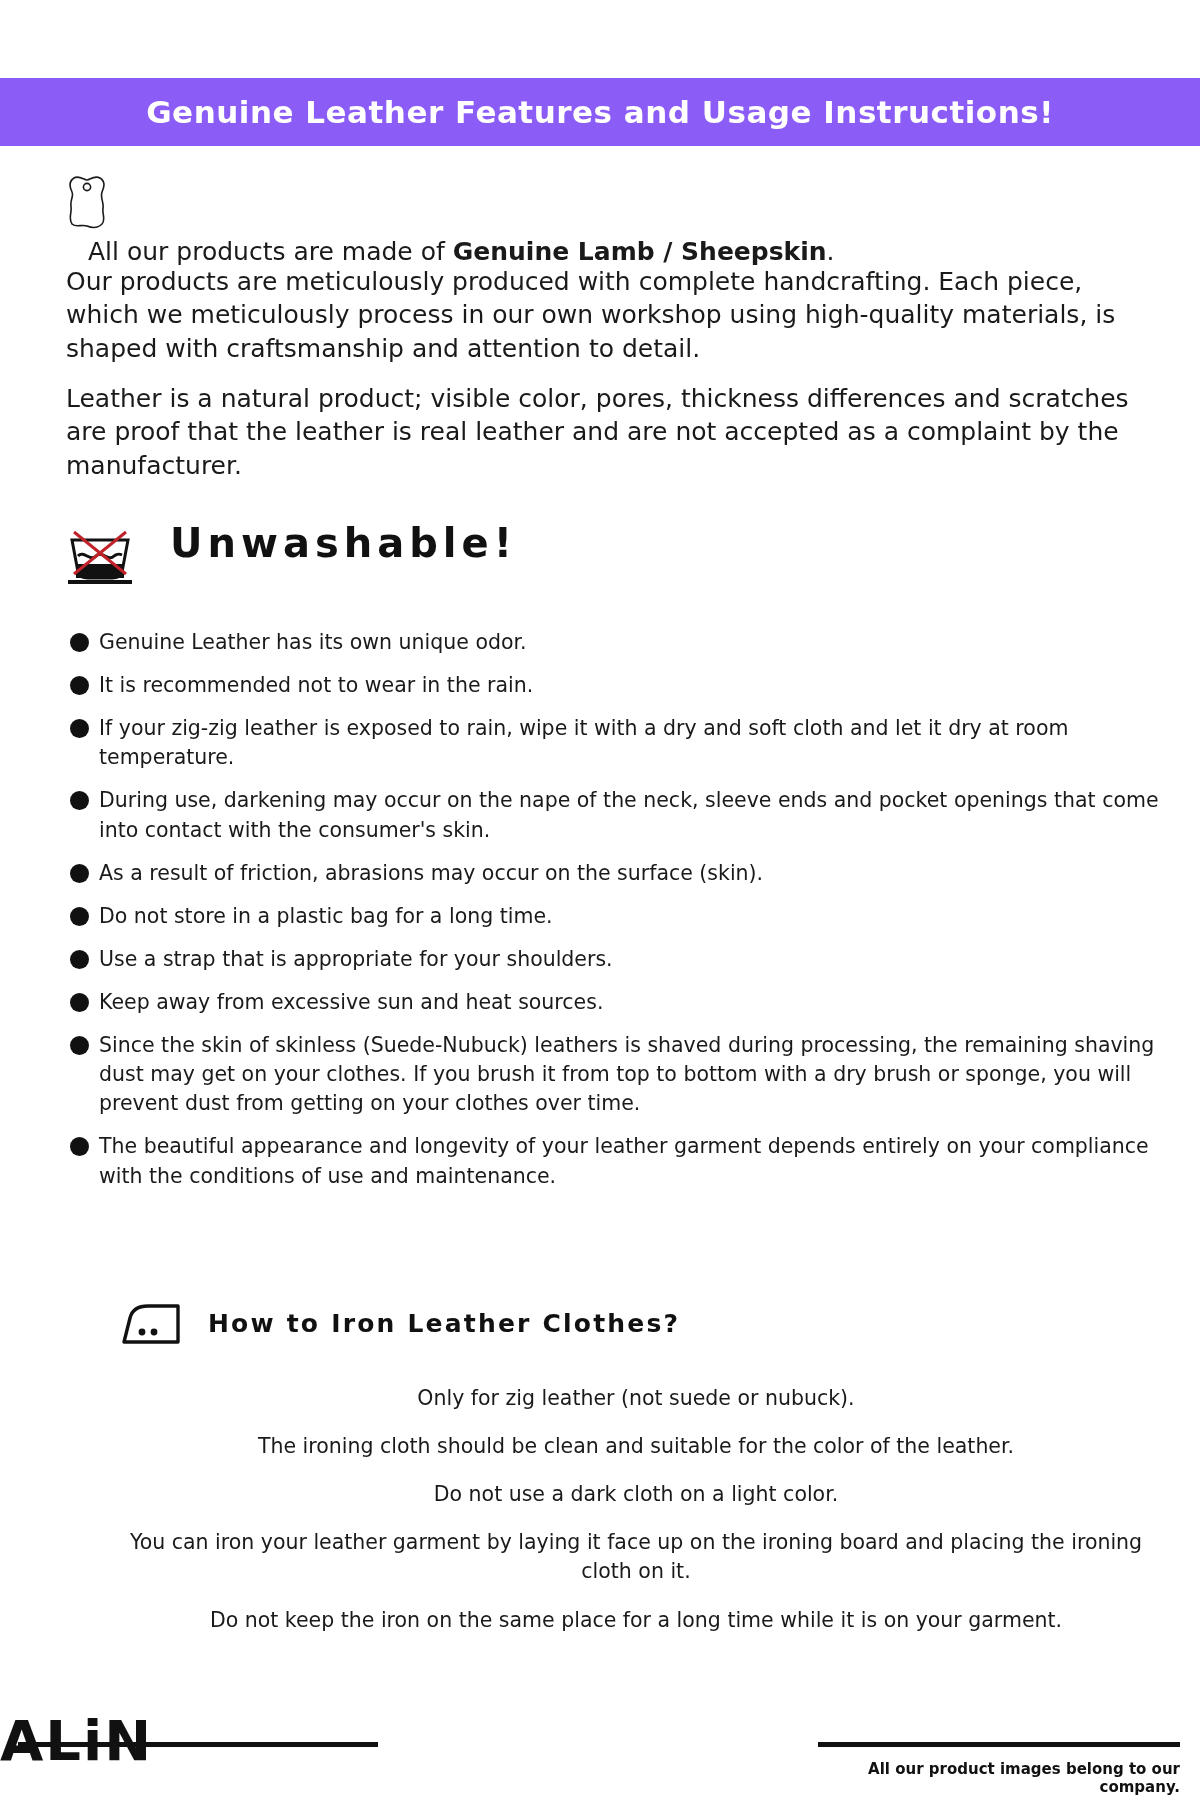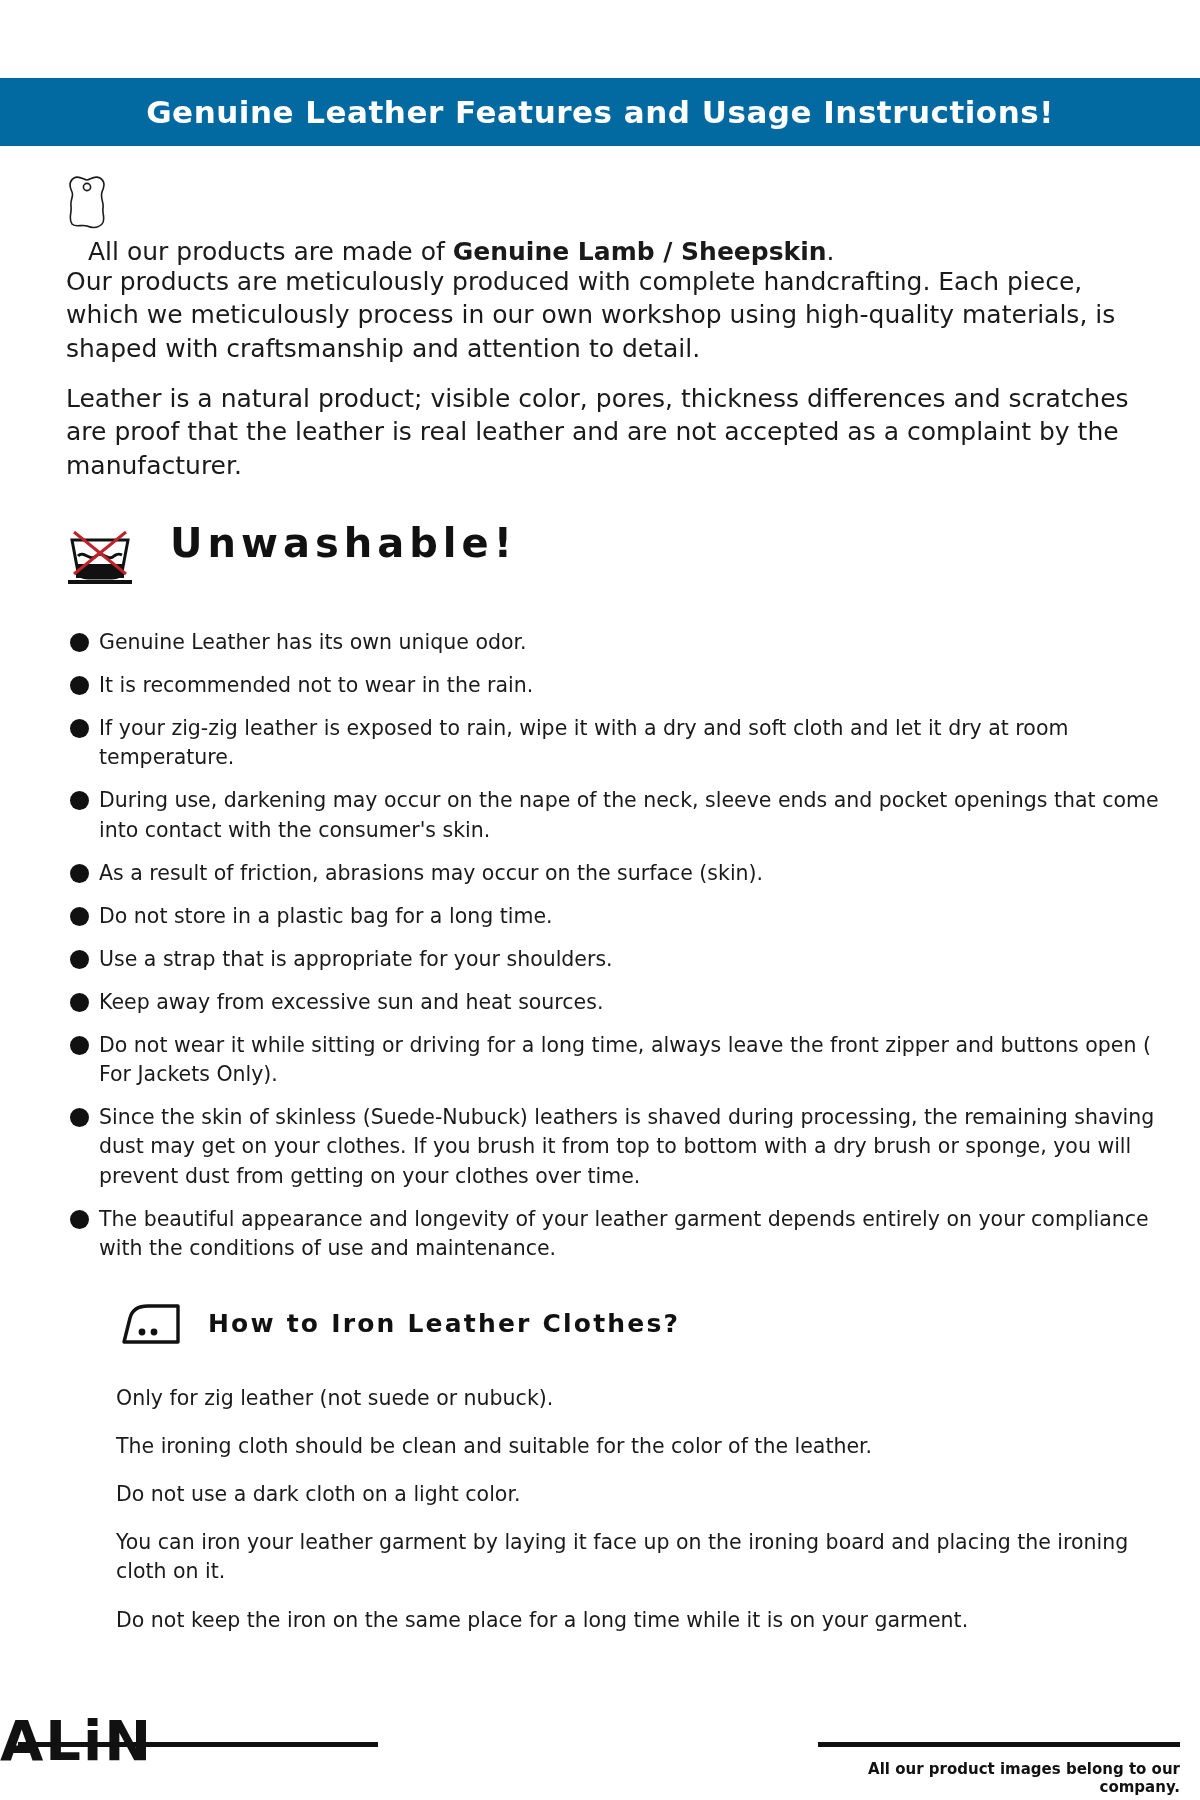--- a/index.html
+++ b/index.html
@@ -22,21 +22,21 @@
     box-sizing: border-box;
   }
 
   
   .banner {
     position: absolute;
     left: 0;
     top: 78px;
     width: 1200px;
     height: 68px;
-    background: #0369a1;
+    background: #8b5cf6;
     display: flex;
     align-items: center;
     justify-content: center;
   }
   .banner-title {
     color: #ffffff;
     font-size: 31px;
     font-weight: bold;
     letter-spacing: 0.5px;
     font-family: "DejaVu Sans", sans-serif;
@@ -145,20 +145,21 @@
     font-size: 25px;
     font-weight: bold;
     letter-spacing: 2.2px;
     color: #111111;
   }
   .iron-lines {
     position: absolute;
     left: 116px;
     top: 1384px;
     width: 1040px;
+    text-align: center;
   }
   .iron-line {
     font-size: 20.5px;
     line-height: 1.42;
     color: #1a1a1a;
     margin-bottom: 19px;
   }
 
   
   .footer {
@@ -272,24 +273,20 @@
     <div class="bullet-item">
       <span class="dot"></span>
       <span class="bullet-text">Use a strap that is appropriate for your shoulders.</span>
     </div>
     <div class="bullet-item">
       <span class="dot"></span>
       <span class="bullet-text">Keep away from excessive sun and heat sources.</span>
     </div>
     <div class="bullet-item">
       <span class="dot"></span>
-      <span class="bullet-text">Do not wear it while sitting or driving for a long time, always leave the front zipper and buttons open ( For Jackets Only).</span>
-    </div>
-    <div class="bullet-item">
-      <span class="dot"></span>
       <span class="bullet-text">Since the skin of skinless (Suede-Nubuck) leathers is shaved during processing, the remaining shaving dust may get on your clothes. If you brush it from top to bottom with a dry brush or sponge, you will prevent dust from getting on your clothes over time.</span>
     </div>
     <div class="bullet-item">
       <span class="dot"></span>
       <span class="bullet-text">The beautiful appearance and longevity of your leather garment depends entirely on your compliance with the conditions of use and maintenance.</span>
     </div>
   </div>
 
   <div class="iron-row">
     <span class="iron-icon">

